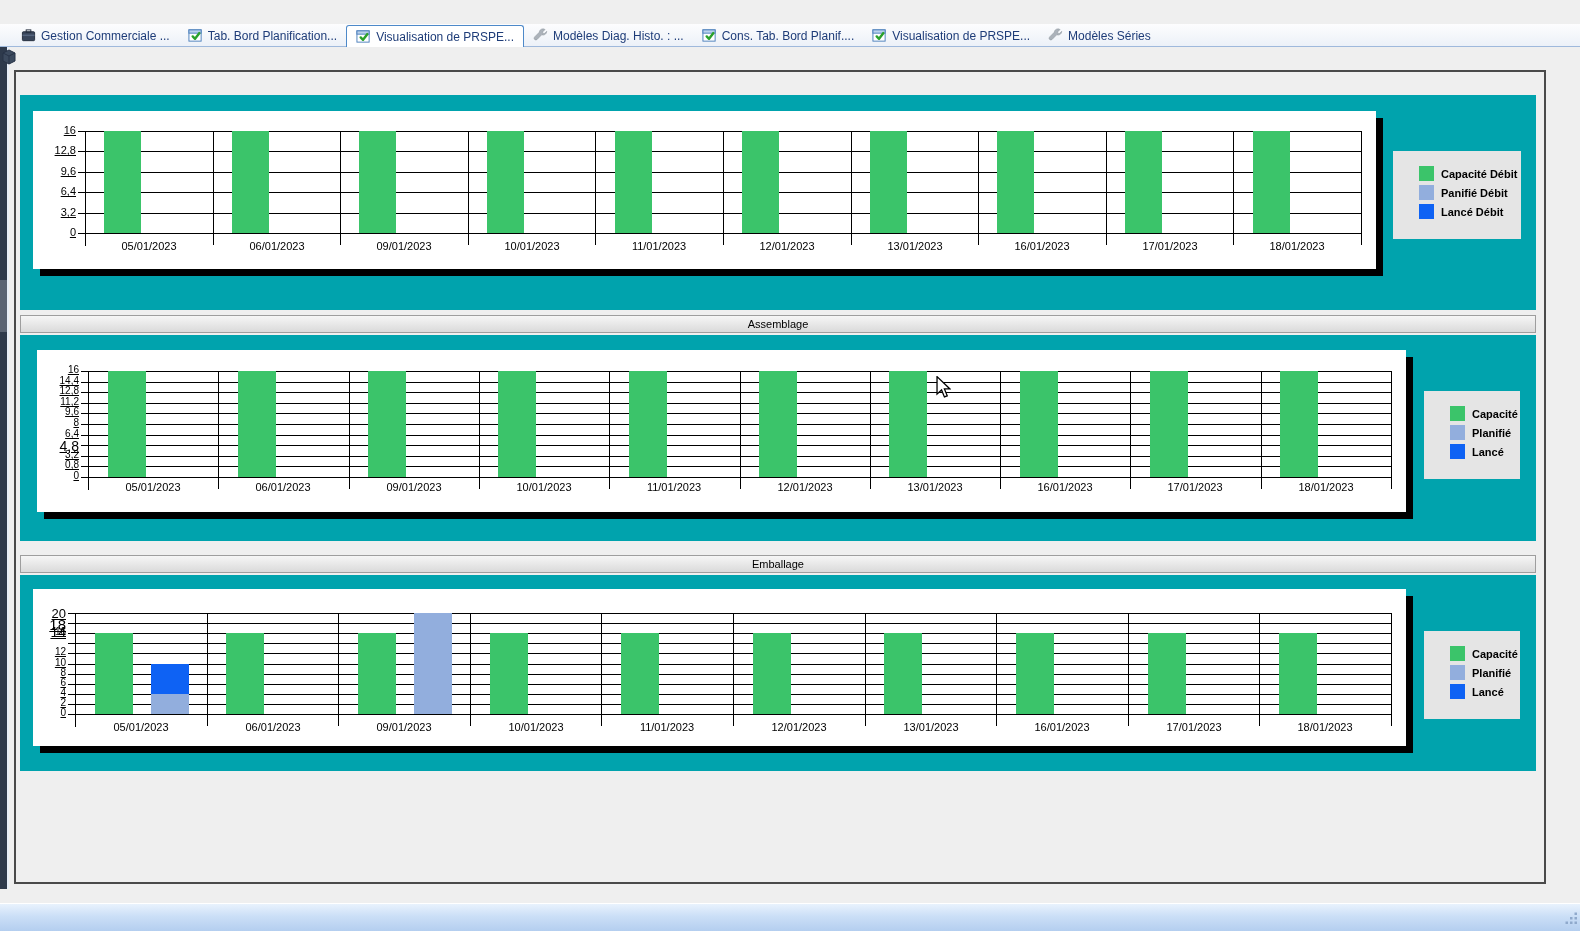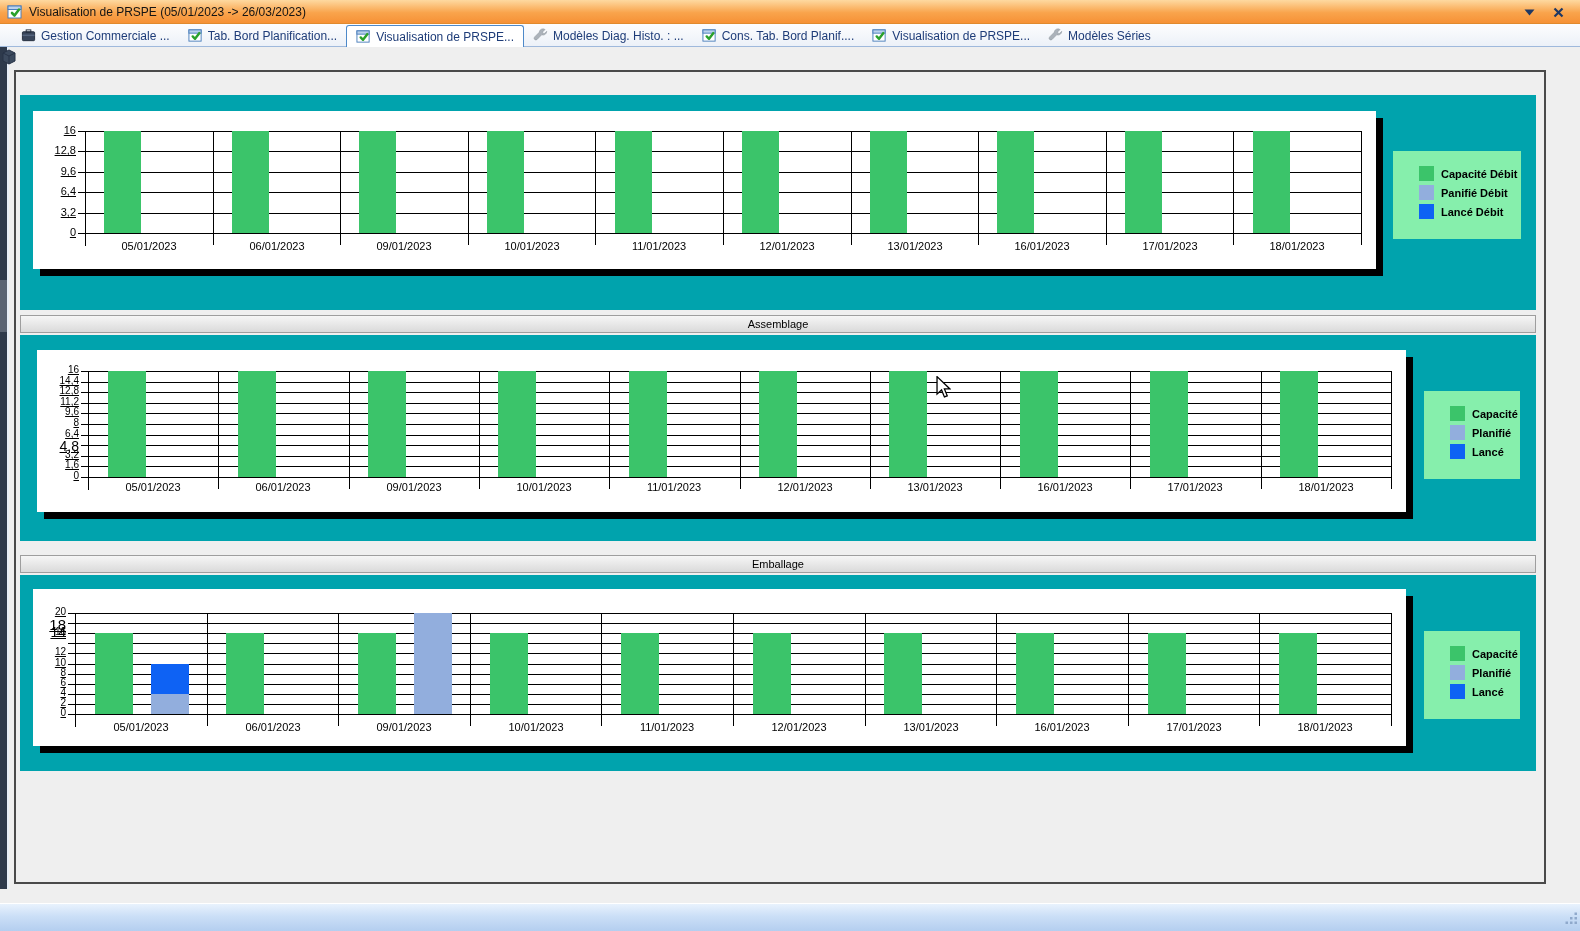--- a/index.html
+++ b/index.html
@@ -41,21 +41,21 @@
   .phdr0{top:4px;} .phdr1{top:243px;} .phdr2{top:483px;}
 
   .pbody{position:absolute;left:4px;width:1516px;background:#00A3AD;}
   .pbody0{top:23px;height:215px;} .pbody1{top:263px;height:206px;} .pbody2{top:503px;height:196px;}
 
   .cbox{position:absolute;background:#FFFFFF;box-shadow:7px 7px 0 #000000;}
   #chart-box-0{left:13px;top:16px;width:1343px;height:158px;}
   #chart-box-1{left:17px;top:15px;width:1369px;height:162px;}
   #chart-box-2{left:13px;top:14px;width:1373px;height:157px;}
 
-  .legend{position:absolute;background:#86efac;padding:13px 0 0 26px;box-sizing:border-box;}
+  .legend{position:absolute;background:#e5e5e5;padding:13px 0 0 26px;box-sizing:border-box;}
   .legend0{left:1373px;top:56px;width:128px;height:88px;}
   .legend1{left:1404px;top:56px;width:96px;height:88px;}
   .legend2{left:1404px;top:56px;width:96px;height:88px;}
   .lrow{display:flex;align-items:center;gap:7px;height:19px;}
   .lchip{width:15px;height:15px;flex:none;}
   .llabel{font-size:11px;font-weight:bold;color:#000;white-space:nowrap;}
 
   
   .gl{position:absolute;height:1px;background:#000;}
   .vl{position:absolute;width:1px;background:#000;}
@@ -68,42 +68,20 @@
     background:linear-gradient(#E9F2FD,#CBDFF7 45%,#B4CEEF);border-top:1px solid #FFFFFF;box-sizing:border-box;}
   .grip{position:absolute;right:2px;bottom:2px;}
 
   .cursor{position:absolute;left:936px;top:376px;z-index:50;}
 </style>
 </head>
 <body>
 
 <div id="window">
 
-  <div class="titlebar">
-    <span class="ticon">
-      <svg width="16" height="16" viewBox="0 0 16 16">
-          <rect x="1" y="2" width="13" height="12" fill="#fff" stroke="#4A7EBB"></rect>
-          <rect x="1" y="2" width="13" height="3.5" fill="#BBD2EC" stroke="#4A7EBB"></rect>
-          <path d="M5 9 L7.5 11.5 L12 5.5" fill="none" stroke="#2BA12B" stroke-width="2.6" stroke-linecap="round" stroke-linejoin="round"></path>
-        </svg>
-    </span>
-    <span class="ttext">Visualisation de PRSPE (05/01/2023 -&gt; 26/03/2023)</span>
-    <span class="tbtns">
-      <span class="tbtn">
-        <svg width="11" height="7" viewBox="0 0 11 7">
-            <path d="M0.5 0.5 L10.5 0.5 L5.5 6.5 Z" fill="#1F3864"></path>
-          </svg>
-      </span>
-      <span class="tbtn">
-        <svg width="11" height="11" viewBox="0 0 11 11">
-            <path d="M1.5 1.5 L9.5 9.5 M9.5 1.5 L1.5 9.5" stroke="#1F3864" stroke-width="2.2"></path>
-          </svg>
-      </span>
-    </span>
-  </div>
 
   <nav class="tabbar" id="tabbar">
       <div class="tab">
         <span class="tabicon">
           <svg width="15" height="15" viewBox="0 0 16 16">
             <rect x="1.5" y="4" width="13" height="9.5" rx="1" fill="#39465B" stroke="#222C3C"></rect>
             <rect x="5.5" y="2" width="5" height="2.5" fill="none" stroke="#222C3C"></rect>
             <rect x="1.5" y="7" width="13" height="1.6" fill="#55657E"></rect>
           </svg>
         </span>
@@ -275,21 +253,21 @@
             <div class="gl" style="left: 44px; top: 85px; width: 7px;"></div>
             <div class="ylab" style="left: 2px; top: 79px; width: 40px; font-size: 10px;">6,4</div>
             <div class="gl" style="left: 51px; top: 95px; width: 1303px;"></div>
             <div class="gl" style="left: 44px; top: 95px; width: 7px;"></div>
             <div class="ylab" style="left: 2px; top: 89px; width: 40px; font-size: 14px;">4,8</div>
             <div class="gl" style="left: 51px; top: 106px; width: 1303px;"></div>
             <div class="gl" style="left: 44px; top: 106px; width: 7px;"></div>
             <div class="ylab" style="left: 2px; top: 100px; width: 40px; font-size: 10px;">3,2</div>
             <div class="gl" style="left: 51px; top: 116px; width: 1303px;"></div>
             <div class="gl" style="left: 44px; top: 116px; width: 7px;"></div>
-            <div class="ylab" style="left: 2px; top: 110px; width: 40px; font-size: 10px;">1,6</div>
+            <div class="ylab" style="left: 2px; top: 110px; width: 40px; font-size: 10px;">0,8</div>
             <div class="gl" style="left: 51px; top: 127px; width: 1303px;"></div>
             <div class="gl" style="left: 44px; top: 127px; width: 7px;"></div>
             <div class="ylab" style="left: 2px; top: 121px; width: 40px; font-size: 10px;">0</div>
             <div class="vl" style="left: 51px; top: 21px; height: 119px;"></div>
             <div class="vl" style="left: 181px; top: 21px; height: 118px;"></div>
             <div class="vl" style="left: 312px; top: 21px; height: 118px;"></div>
             <div class="vl" style="left: 442px; top: 21px; height: 118px;"></div>
             <div class="vl" style="left: 572px; top: 21px; height: 118px;"></div>
             <div class="vl" style="left: 703px; top: 21px; height: 118px;"></div>
             <div class="vl" style="left: 833px; top: 21px; height: 118px;"></div>
@@ -334,21 +312,21 @@
           </div>
       </div>
 
       <div class="phdr phdr2">
         <span>Emballage</span>
       </div>
       <div class="pbody pbody2">
         <div class="cbox" id="chart-box-2">
             <div class="gl" style="left: 42px; top: 24px; width: 1316px;"></div>
             <div class="gl" style="left: 35px; top: 24px; width: 7px;"></div>
-            <div class="ylab" style="left: -7px; top: 18px; width: 40px; font-size: 10px;">20</div>
+            <div class="ylab" style="left: -7px; top: 18px; width: 40px; font-size: 13px;">20</div>
             <div class="gl" style="left: 42px; top: 34px; width: 1316px;"></div>
             <div class="gl" style="left: 35px; top: 34px; width: 7px;"></div>
             <div class="ylab" style="left: -7px; top: 28px; width: 40px; font-size: 15px;">18</div>
             <div class="gl" style="left: 42px; top: 44px; width: 1316px;"></div>
             <div class="gl" style="left: 35px; top: 44px; width: 7px;"></div>
             <div class="ylab" style="left: -7px; top: 38px; width: 40px; font-size: 10px;">16</div>
             <div class="gl" style="left: 42px; top: 54px; width: 1316px;"></div>
             <div class="gl" style="left: 35px; top: 54px; width: 7px;"></div>
             <div class="ylab" style="left: -7px; top: 36px; width: 40px; font-size: 14px;">14</div>
             <div class="gl" style="left: 42px; top: 64px; width: 1316px;"></div>

